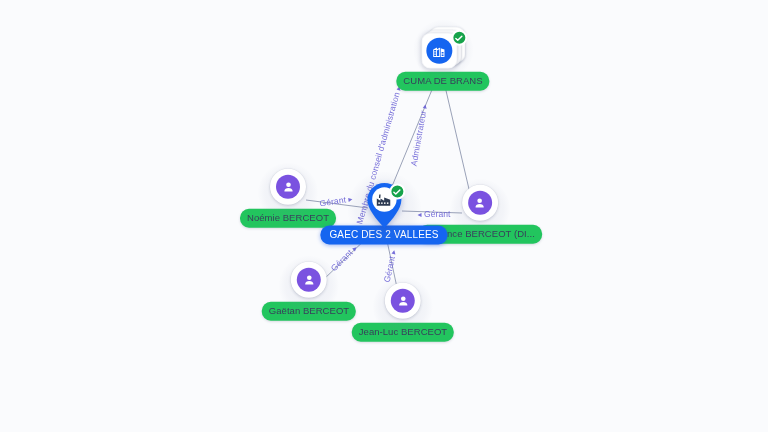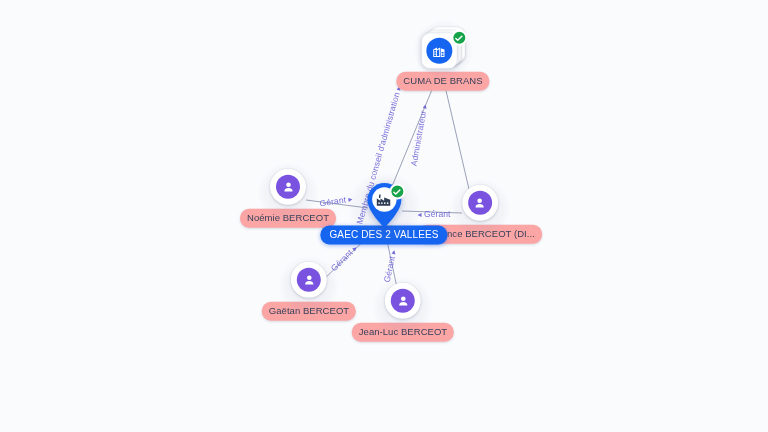--- a/index.html
+++ b/index.html
@@ -147,21 +147,21 @@
     display: flex;
     align-items: center;
     justify-content: center;
     box-sizing: border-box;
   }
   .badge-check svg { display: block; }
 
   
   .node-label {
     margin-top: 4px;
-    background: #fca5a5;
+    background: #22c55e;
     color: #37415a;
     font-size: 9.5px;
     line-height: 1;
     padding: 4px 7px 5px 7px;
     border-radius: 9px;
     white-space: nowrap;
     box-shadow: 0 1px 2.5px rgba(40,50,90,0.17);
     letter-spacing: 0.05px;
   }
   .node-label.selected {

